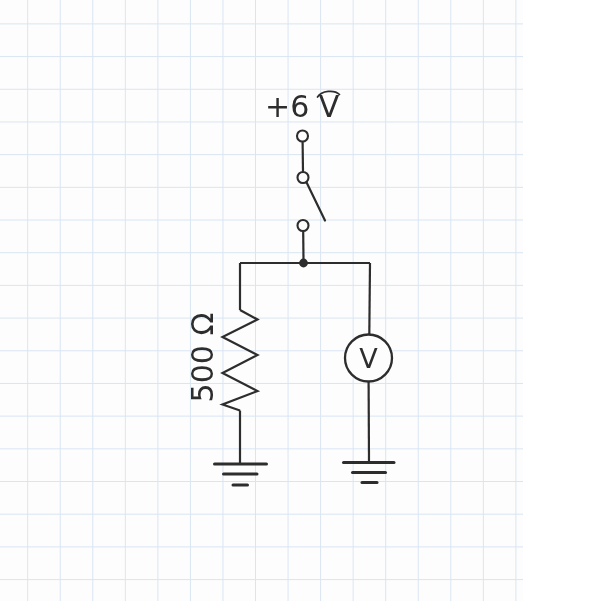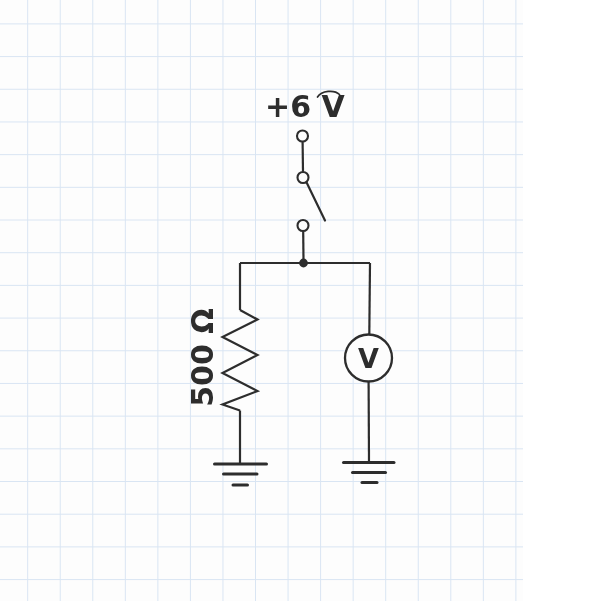--- a/index.html
+++ b/index.html
@@ -16,21 +16,20 @@
     position: relative;
     width: 523px;
     height: 601px;
     overflow: hidden;
     background-color: var(--paper);
     background-image:
       linear-gradient(to right, var(--grid) 1.4px, transparent 1.4px),
       linear-gradient(to bottom, var(--grid) 1.4px, transparent 1.4px);
     background-size: 32.55px 32.7px;
     background-position: 27.2px 23.4px;
-    font-weight: bold;
   }
   svg.schematic {
     position: absolute;
     left: 0; top: 0;
     width: 601px;
     height: 601px;
   }
   .wire {
     stroke: var(--ink);
     stroke-width: 2.2;

